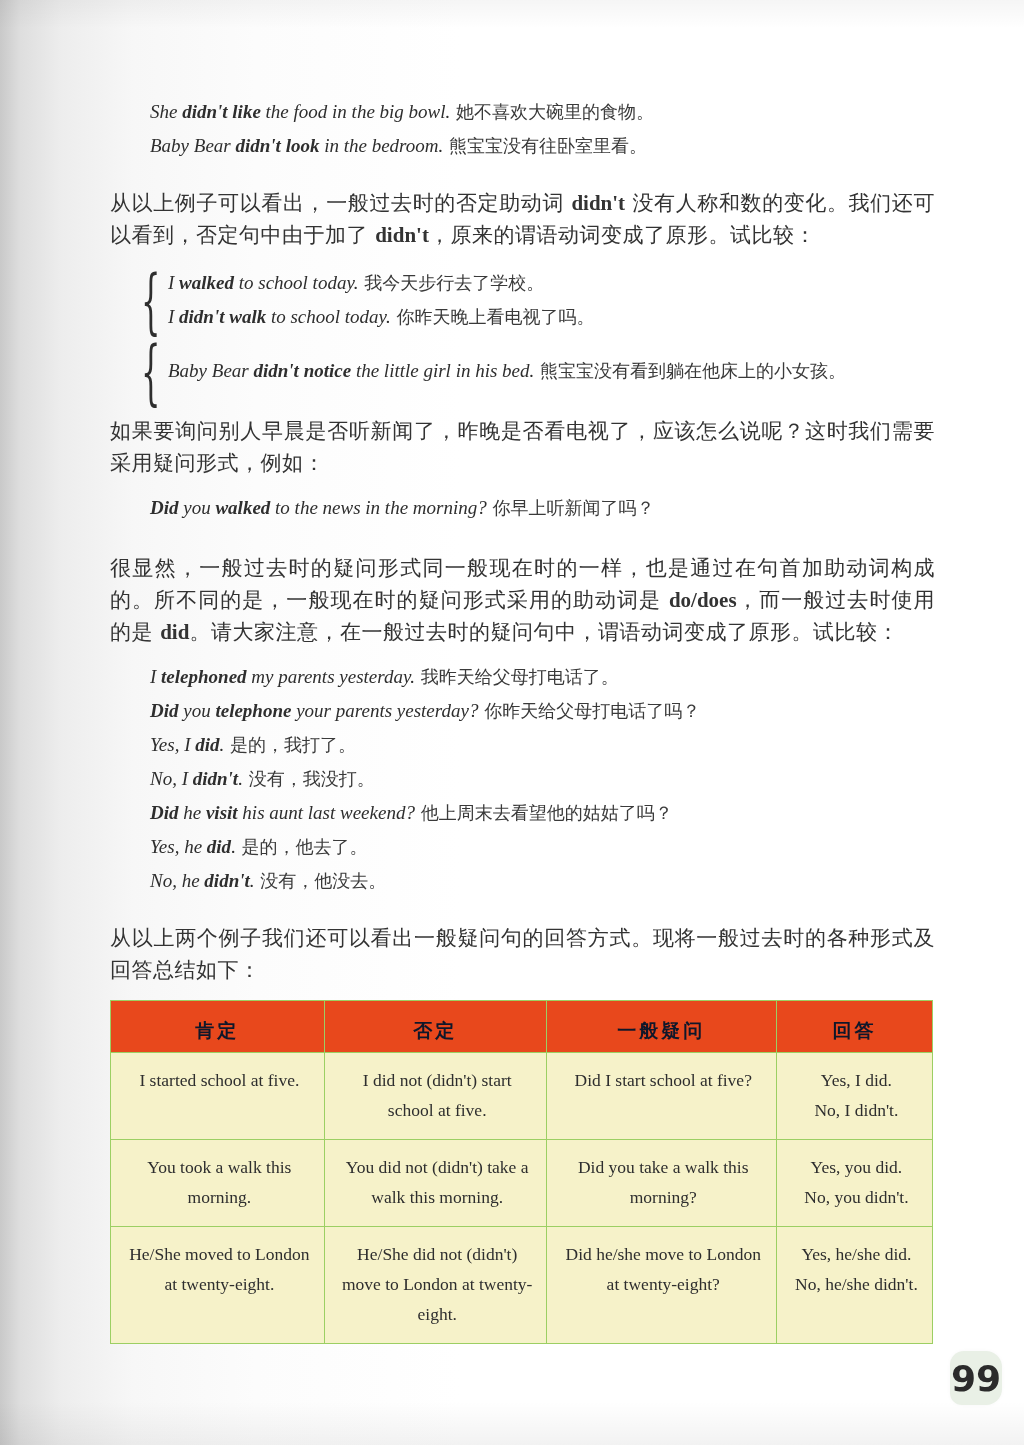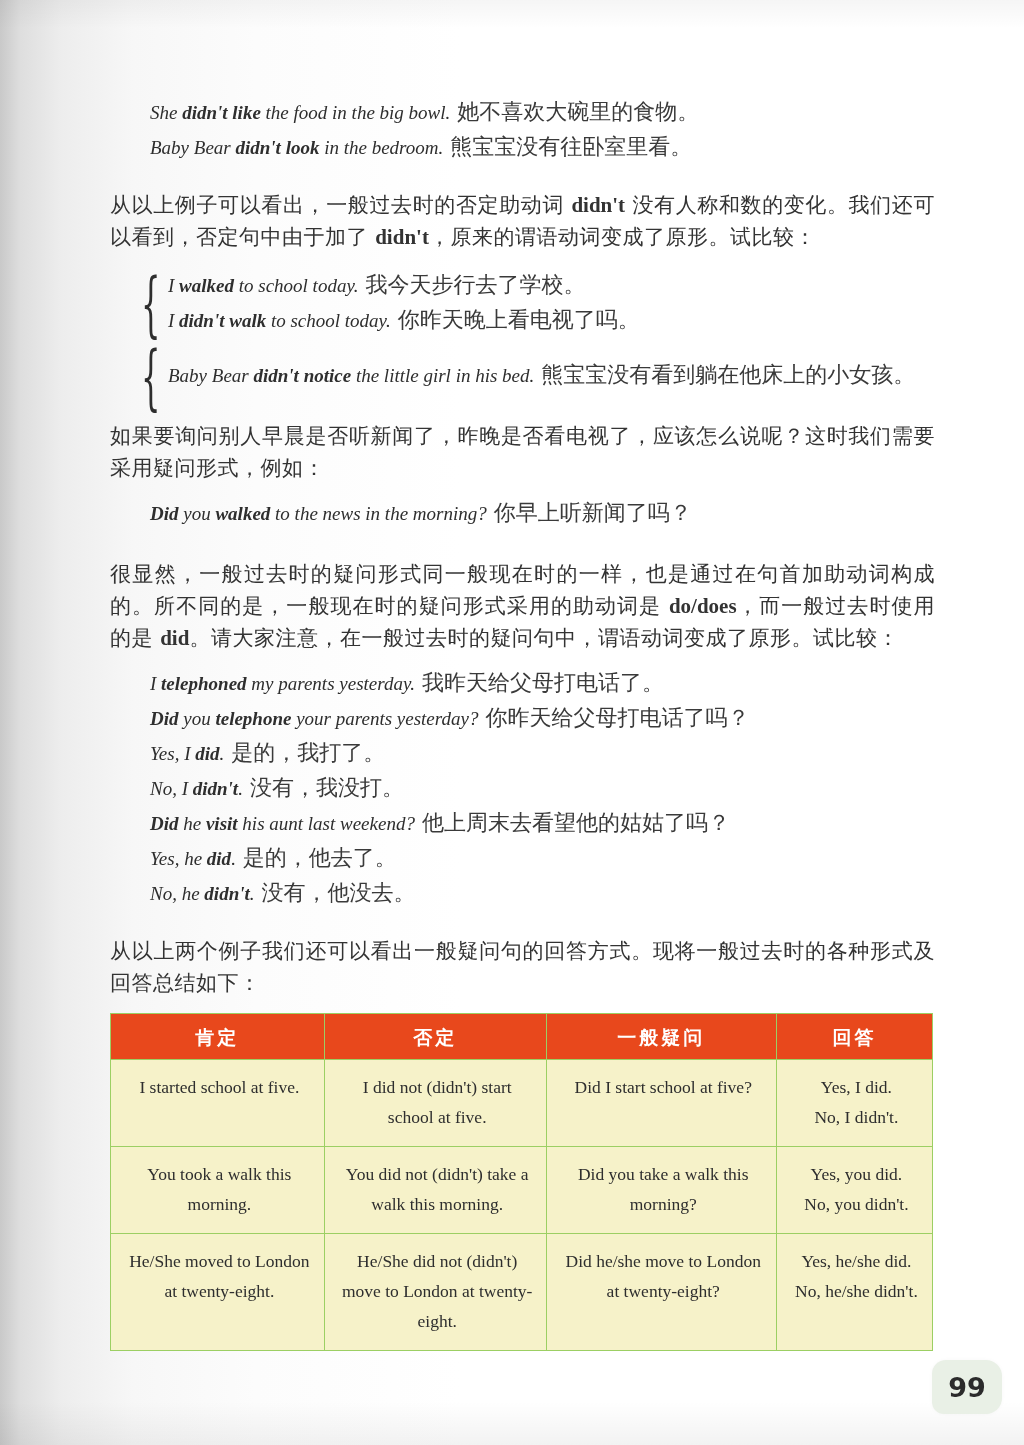--- a/index.html
+++ b/index.html
@@ -13,21 +13,21 @@
   }
   .content { position:absolute; left:110px; top:95px; width:825px; }
 
   
   .ex {
     font-family:"Liberation Serif","DejaVu Serif",serif;
     font-style:italic; font-size:19px; line-height:34px; color:#2e2e2e;
     white-space:nowrap;
   }
   .ex .b { font-weight:bold; }
-  .ex .cn { font-style:normal; font-family:"DejaVu Sans","Liberation Sans",sans-serif; font-size:22px; color:#3a3a3a; }
+  .ex .cn { font-style:normal; font-family:"DejaVu Sans","Liberation Sans",sans-serif; font-size:18px; color:#3a3a3a; }
 
   
   .para {
     font-size:21px; line-height:32px; color:#333; text-align:justify;
     letter-spacing:0.5px;
   }
   .para .b { font-weight:bold; font-family:"Liberation Serif","DejaVu Serif",serif; letter-spacing:0; }
 
   .indent { margin-left:40px; }
 
@@ -43,37 +43,37 @@
   .sp-md { margin-top:24px; }
   .sp-lg { margin-top:27px; }
 
   
   table.sum {
     margin-top:14px; width:823px; border-collapse:collapse;
     font-size:17.5px; color:#2e2e2e;
     font-family:"Liberation Serif","DejaVu Serif",serif;
   }
   table.sum th {
-    background:#e8481c; color:#ffffff; font-size:19px; font-weight:bold;
-    letter-spacing:3px; padding:11px 4px 8px;
+    background:#e8481c; color:#0f172a; font-size:19px; font-weight:bold;
+    letter-spacing:3px; padding:17px 4px 8px;
     border:1.5px solid #9ccf63;
     font-family:Liberation Mono, monospace;
   }
   table.sum td {
     background:#f6f2c9; border:1.5px solid #9ccf63;
     padding:12px 12px 14px 16px; vertical-align:top;
     line-height:30px; white-space:pre-line;text-align:center;
   }
   col.c1 { width:26%; } col.c2 { width:27%; } col.c3 { width:28%; } col.c4 { width:19%; }
 
   .page-badge {
-    position:absolute; right:22px; bottom:31px; width:70px; height:54px;
+    position:absolute; right:22px; bottom:40px; width:52px; height:54px;
     background:#e9f0e6; border-radius:14px 16px 16px 12px;
     display:flex; align-items:center; justify-content:center;
-    font-size:27px; font-weight:bold; color:#2b2b2b;
+    font-size:36px; font-weight:bold; color:#2b2b2b;
     font-family:"DejaVu Sans",sans-serif;
     box-shadow:0 0 4px rgba(0,0,0,0.03);
   }
 </style>
 </head>
 <body>
 
 <div class="page">
   <div class="content">
 

